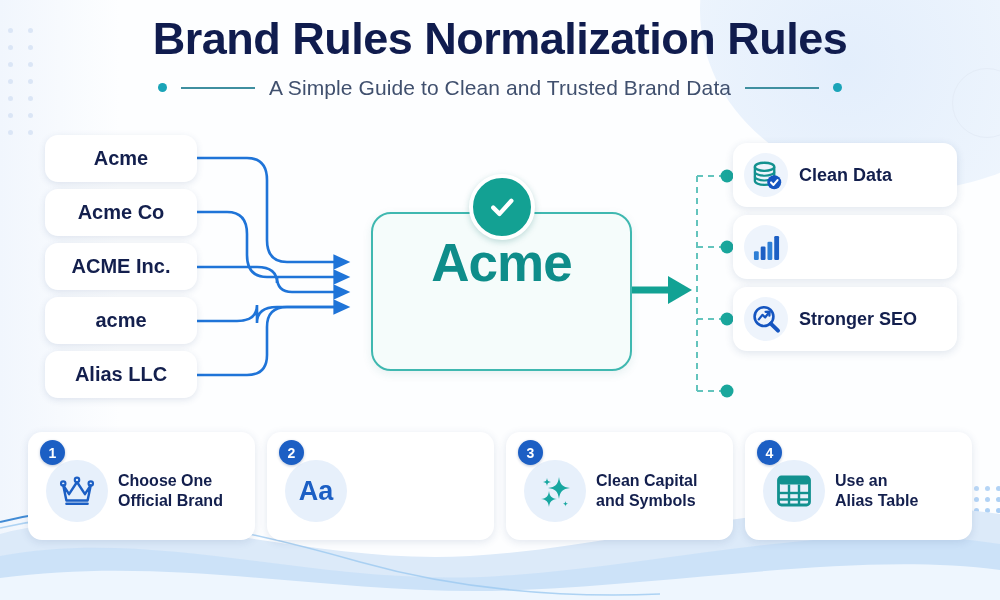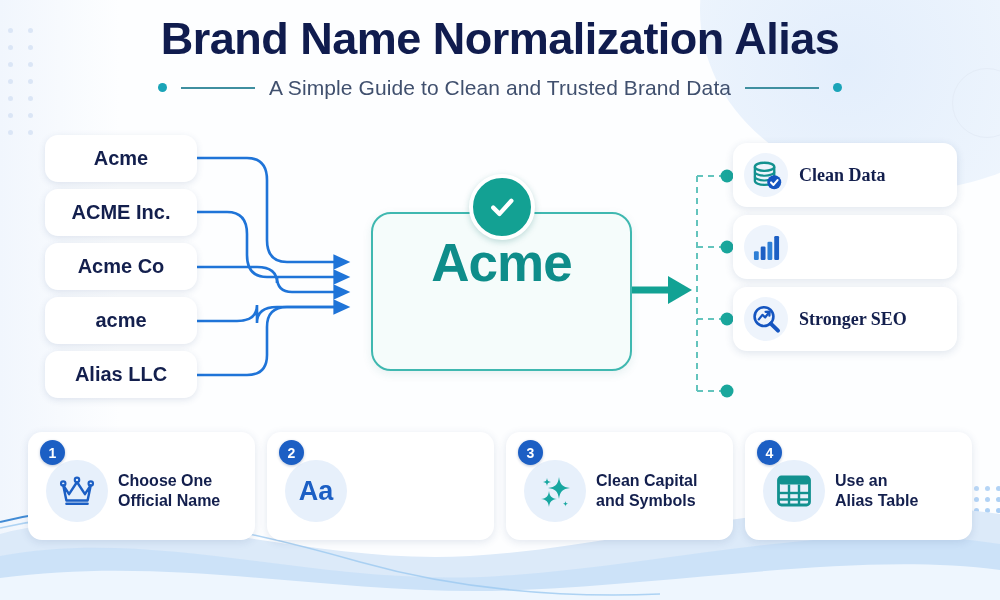--- a/index.html
+++ b/index.html
@@ -89,21 +89,21 @@
   .benefit{
     width:224px;height:64px;background:#ffffff;border-radius:14px;
     box-shadow:0 2px 8px rgba(35,70,120,.14);
     display:flex;align-items:center;gap:11px;padding-left:11px;
     margin-bottom:8px;box-sizing:border-box;
   }
   .benefit-icon{
     width:44px;height:44px;border-radius:50%;background:#eef4fc;
     display:flex;align-items:center;justify-content:center;flex:0 0 auto;
   }
-  .benefit-label{font-size:18px;font-weight:bold;color:#131f4d;white-space:nowrap;font-family:Liberation Serif, serif;}
+  .benefit-label{font-size:18px;font-weight:bold;color:#131f4d;white-space:nowrap;}
 
   
   .rules{position:absolute;left:28px;top:432px;width:944px;display:flex;gap:12px;z-index:3;}
   .rule{
     position:relative;width:230px;height:108px;background:#ffffff;border-radius:14px;
     box-shadow:0 2px 8px rgba(35,70,120,.13);
     display:flex;align-items:center;gap:10px;padding-left:18px;box-sizing:border-box;
   }
   .rule-num{
     position:absolute;left:12px;top:8px;width:25px;height:25px;border-radius:50%;
@@ -253,21 +253,21 @@
 
   <svg class="wave" viewBox="0 0 1000 130" preserveAspectRatio="none">
     <path d="M0,64 C140,26 300,96 470,86 C640,76 800,16 1000,44 L1000,130 L0,130 Z" fill="#dceaf9"></path>
     <path d="M0,86 C160,56 320,118 500,106 C680,94 840,48 1000,74 L1000,130 L0,130 Z" fill="#c9e0f8" opacity="0.85"></path>
     <path d="M0,108 C180,84 340,128 520,120 C700,112 860,82 1000,100 L1000,130 L0,130 Z" fill="#eef6fe"></path>
     <path d="M0,58 C120,30 240,58 360,92 C460,120 560,128 660,124" fill="none" stroke="#9cc9f0" stroke-width="1.6" opacity="0.8"></path>
     <path d="M0,52 C70,34 130,40 190,56" fill="none" stroke="#2f7fd0" stroke-width="2" opacity="0.9"></path>
   </svg>
 
   <div class="header">
-    <h1 class="title">Brand Name Normalization Alias</h1>
+    <h1 class="title">Brand Rules Normalization Rules</h1>
     <div class="subrow">
       <span class="sub-dot"></span>
       <span class="sub-line"></span>
       <span class="subtitle">A Simple Guide to Clean and Trusted Brand Data</span>
       <span class="sub-line"></span>
       <span class="sub-dot"></span>
     </div>
   </div>
 
   <svg class="wires" viewBox="0 0 1000 600">
@@ -302,24 +302,24 @@
       <circle cx="727" cy="319" r="6.5"></circle>
       <circle cx="727" cy="391" r="6.5"></circle>
     </g>
   </svg>
 
   <div class="variants">
     <div class="variant">
       <span class="variant-label">Acme</span>
     </div>
     <div class="variant">
+      <span class="variant-label">Acme Co</span>
+    </div>
+    <div class="variant">
       <span class="variant-label">ACME Inc.</span>
-    </div>
-    <div class="variant">
-      <span class="variant-label">Acme Co</span>
     </div>
     <div class="variant">
       <span class="variant-label">acme</span>
     </div>
     <div class="variant">
       <span class="variant-label">Alias LLC</span>
     </div>
   </div>
 
   <div class="center-card">
@@ -381,21 +381,21 @@
         <svg width="36" height="36" viewBox="0 0 34 34">
           <path d="M4,11.5 L9.5,20 L17,8.5 L24.5,20 L30,11.5 L27,26 L7,26 Z" fill="none" stroke="#1c5fc4" stroke-width="2.3" stroke-linejoin="round"></path>
           <line x1="7" y1="29" x2="27" y2="29" stroke="#1c5fc4" stroke-width="2.3" stroke-linecap="round"></line>
           <circle cx="4" cy="10" r="2.1" fill="none" stroke="#1c5fc4" stroke-width="2"></circle>
           <circle cx="17" cy="6.5" r="2.1" fill="none" stroke="#1c5fc4" stroke-width="2"></circle>
           <circle cx="30" cy="10" r="2.1" fill="none" stroke="#1c5fc4" stroke-width="2"></circle>
         </svg>
       </span>
       <span class="rule-text">
         <span>Choose One</span><br>
-        <span>Official Name</span>
+        <span>Official Brand</span>
       </span>
     </div>
 
     <div class="rule">
       <span class="rule-num">2</span>
       <span class="rule-icon">
         <svg width="60" height="36" viewBox="0 0 60 36">
           <text x="30" y="27" text-anchor="middle" font-family="Liberation Sans, sans-serif" font-size="27" font-weight="bold" fill="#1c5fc4">Aa</text>
         </svg>
       </span>

